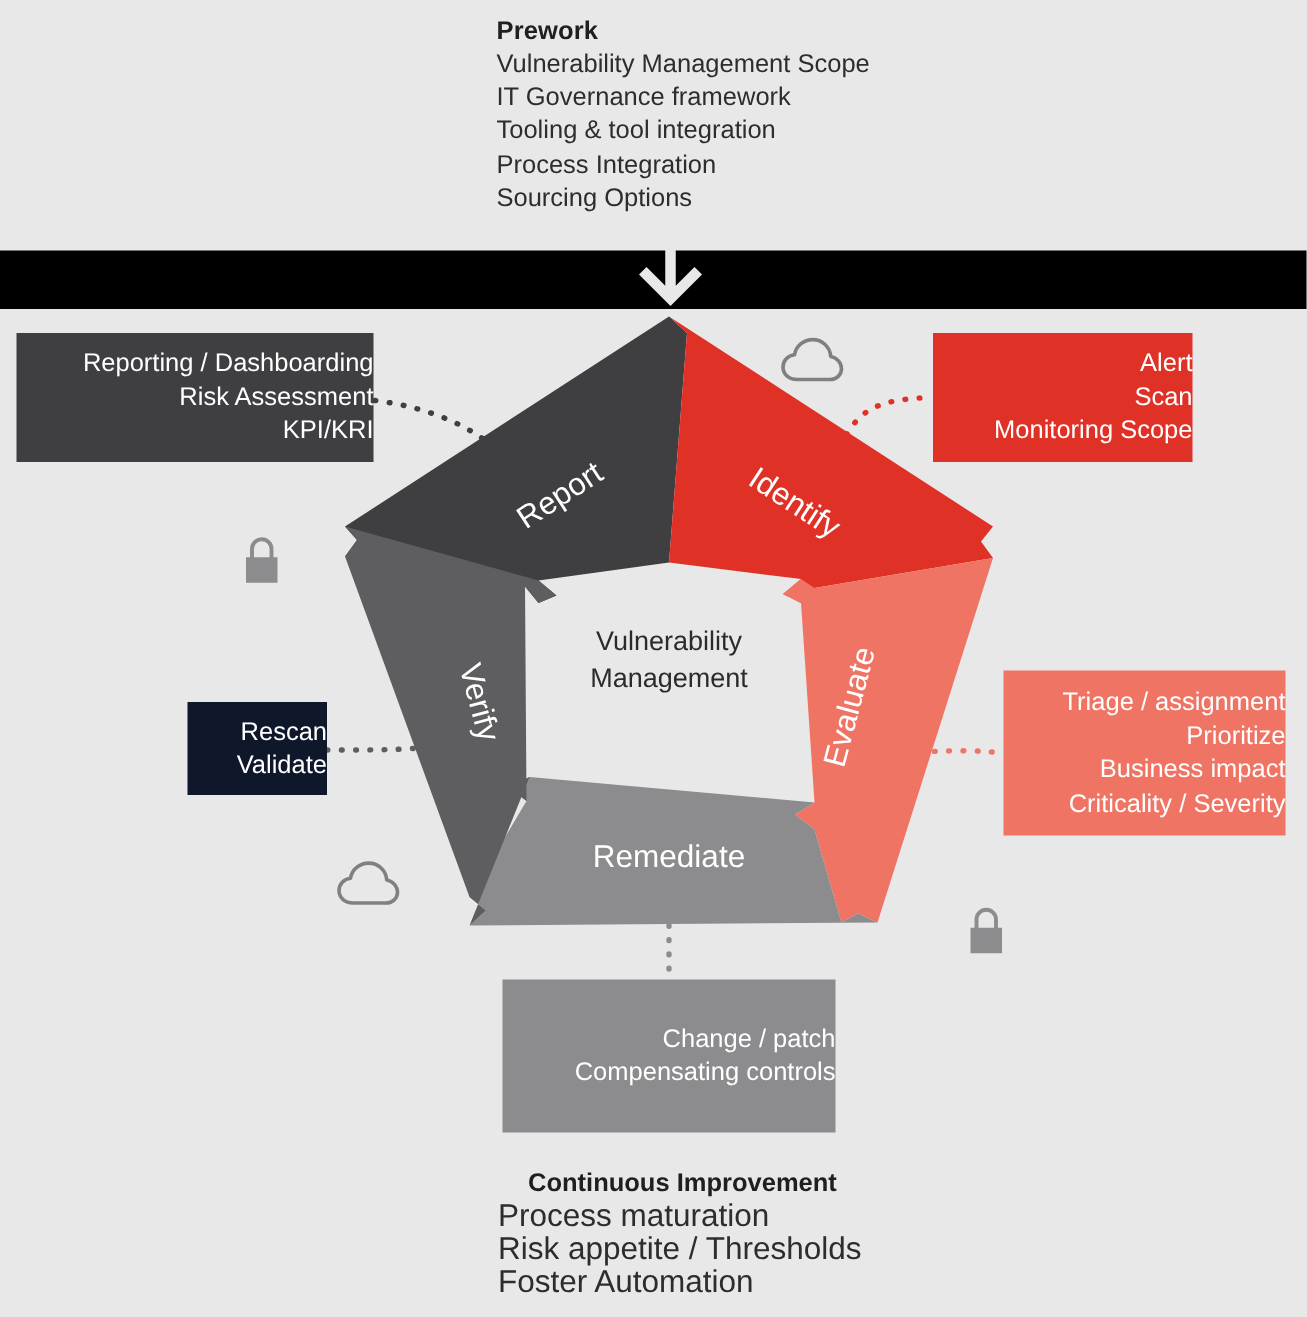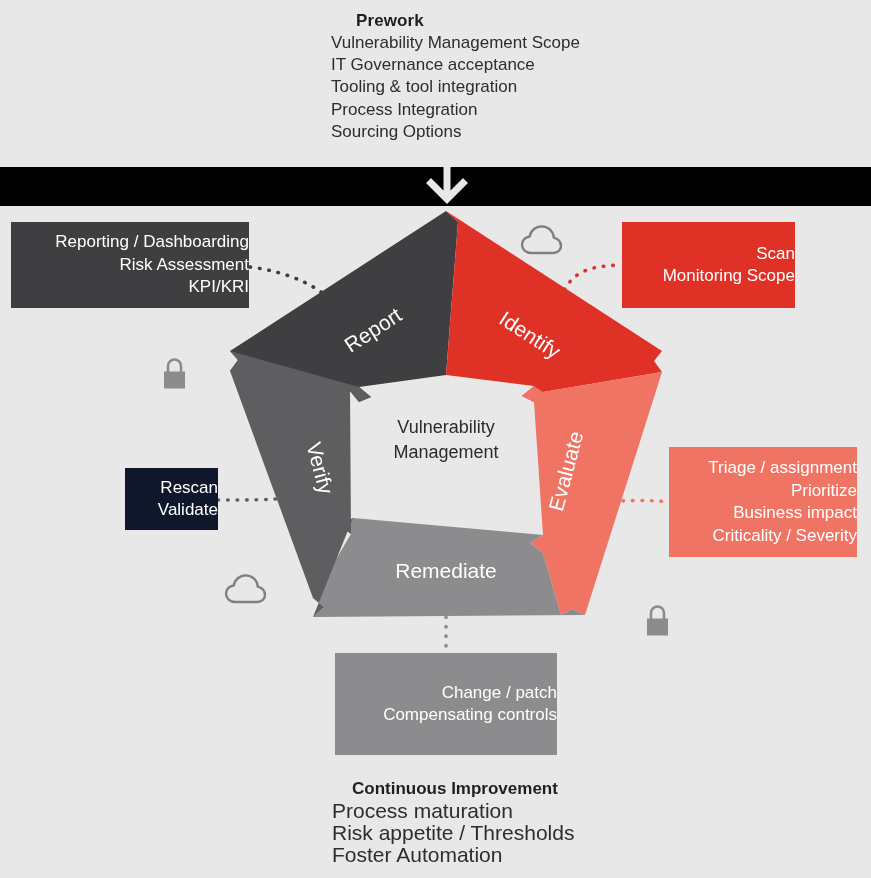--- a/index.html
+++ b/index.html
@@ -13,21 +13,20 @@
     color:#2b2b2b;
   }
 
   
   #prework{
     position:absolute;left:331px;top:10px;width:420px;
   }
   #prework .hd{
     font-size:17px;font-weight:bold;line-height:22px;color:#1f1f1f;
     letter-spacing:.1px;
-    margin-left:25px;
   }
   #prework .ln{
     font-size:17px;line-height:22.2px;color:#2d2d2d;white-space:nowrap;
   }
 
   
   #band{
     position:absolute;left:0;top:167px;width:871px;height:39px;background:#000;
   }
   
@@ -72,21 +71,21 @@
   }
   #continuous .hd{font-size:17px;font-weight:bold;line-height:22px;color:#1f1f1f;margin-left:20px;}
   #continuous .ln{font-size:21px;line-height:22.2px;color:#2d2d2d;white-space:nowrap;}
 </style>
 </head>
 <body>
 
 <div id="prework">
   <div class="hd">Prework</div>
   <div class="ln">Vulnerability Management Scope</div>
-  <div class="ln">IT Governance acceptance</div>
+  <div class="ln">IT Governance framework</div>
   <div class="ln">Tooling &amp; tool integration</div>
   <div class="ln">Process Integration</div>
   <div class="ln">Sourcing Options</div>
 </div>
 
 <div id="band"></div>
 
 <svg id="down-arrow" class="deco" viewBox="0 0 46 52">
   <path d="M19.5 0 h7 v35.5 l12.5 -12.5 l5 5 l-21 21 l-21 -21 l5 -5 l12.5 12.5 z" fill="#e8e8e8"></path>
 </svg>
@@ -142,20 +141,21 @@
   <path d="M446,617 L446,653" fill="none" stroke="#8c8c8e" stroke-width="3.6" stroke-linecap="round" stroke-dasharray="0.5 9"></path>
 </svg>
 
 <div class="callout" id="box-report">
   <div class="ln">Reporting / Dashboarding</div>
   <div class="ln">Risk Assessment</div>
   <div class="ln">KPI/KRI</div>
 </div>
 
 <div class="callout" id="box-identify">
+  <div class="ln">Alert</div>
   <div class="ln">Scan</div>
   <div class="ln">Monitoring Scope</div>
 </div>
 
 <div class="callout" id="box-evaluate">
   <div class="ln">Triage / assignment</div>
   <div class="ln">Prioritize</div>
   <div class="ln">Business impact</div>
   <div class="ln">Criticality / Severity</div>
 </div>

